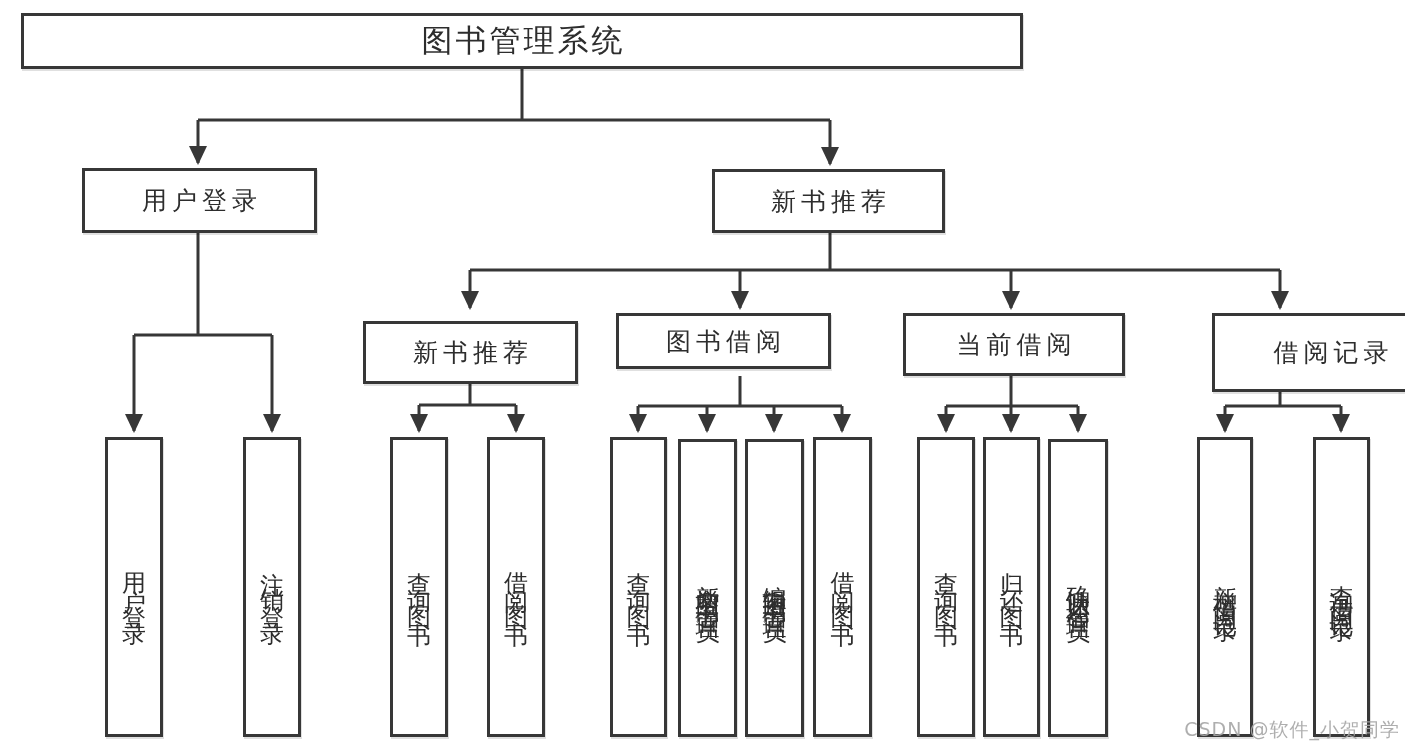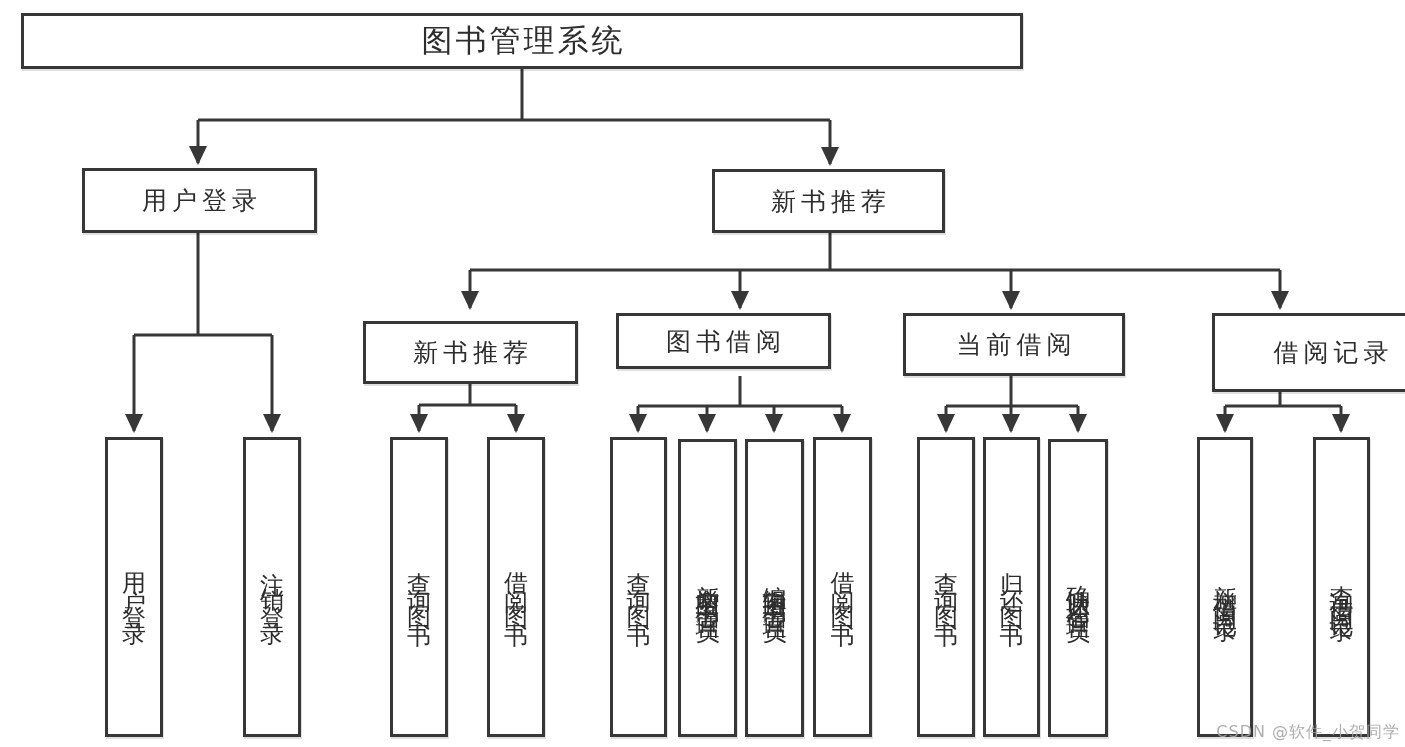--- a/index.html
+++ b/index.html
@@ -35,21 +35,21 @@
     font-size: 24px;
     white-space: nowrap;
   }
   .sp-wide  { letter-spacing: 17px; }
   .sp-mid   { letter-spacing: 7px; }
   .sp-tight { letter-spacing: 5px; }
   .watermark {
     position: absolute;
     right: 5px;
     bottom: 4px;
-    font-size: 16px;
+    font-size: 19px;
     letter-spacing: 1px;
     color: #a6a6a6;
     z-index: 3;
     opacity: 0.9;
     white-space: nowrap;
   }
 </style>
 </head>
 <body>
 

